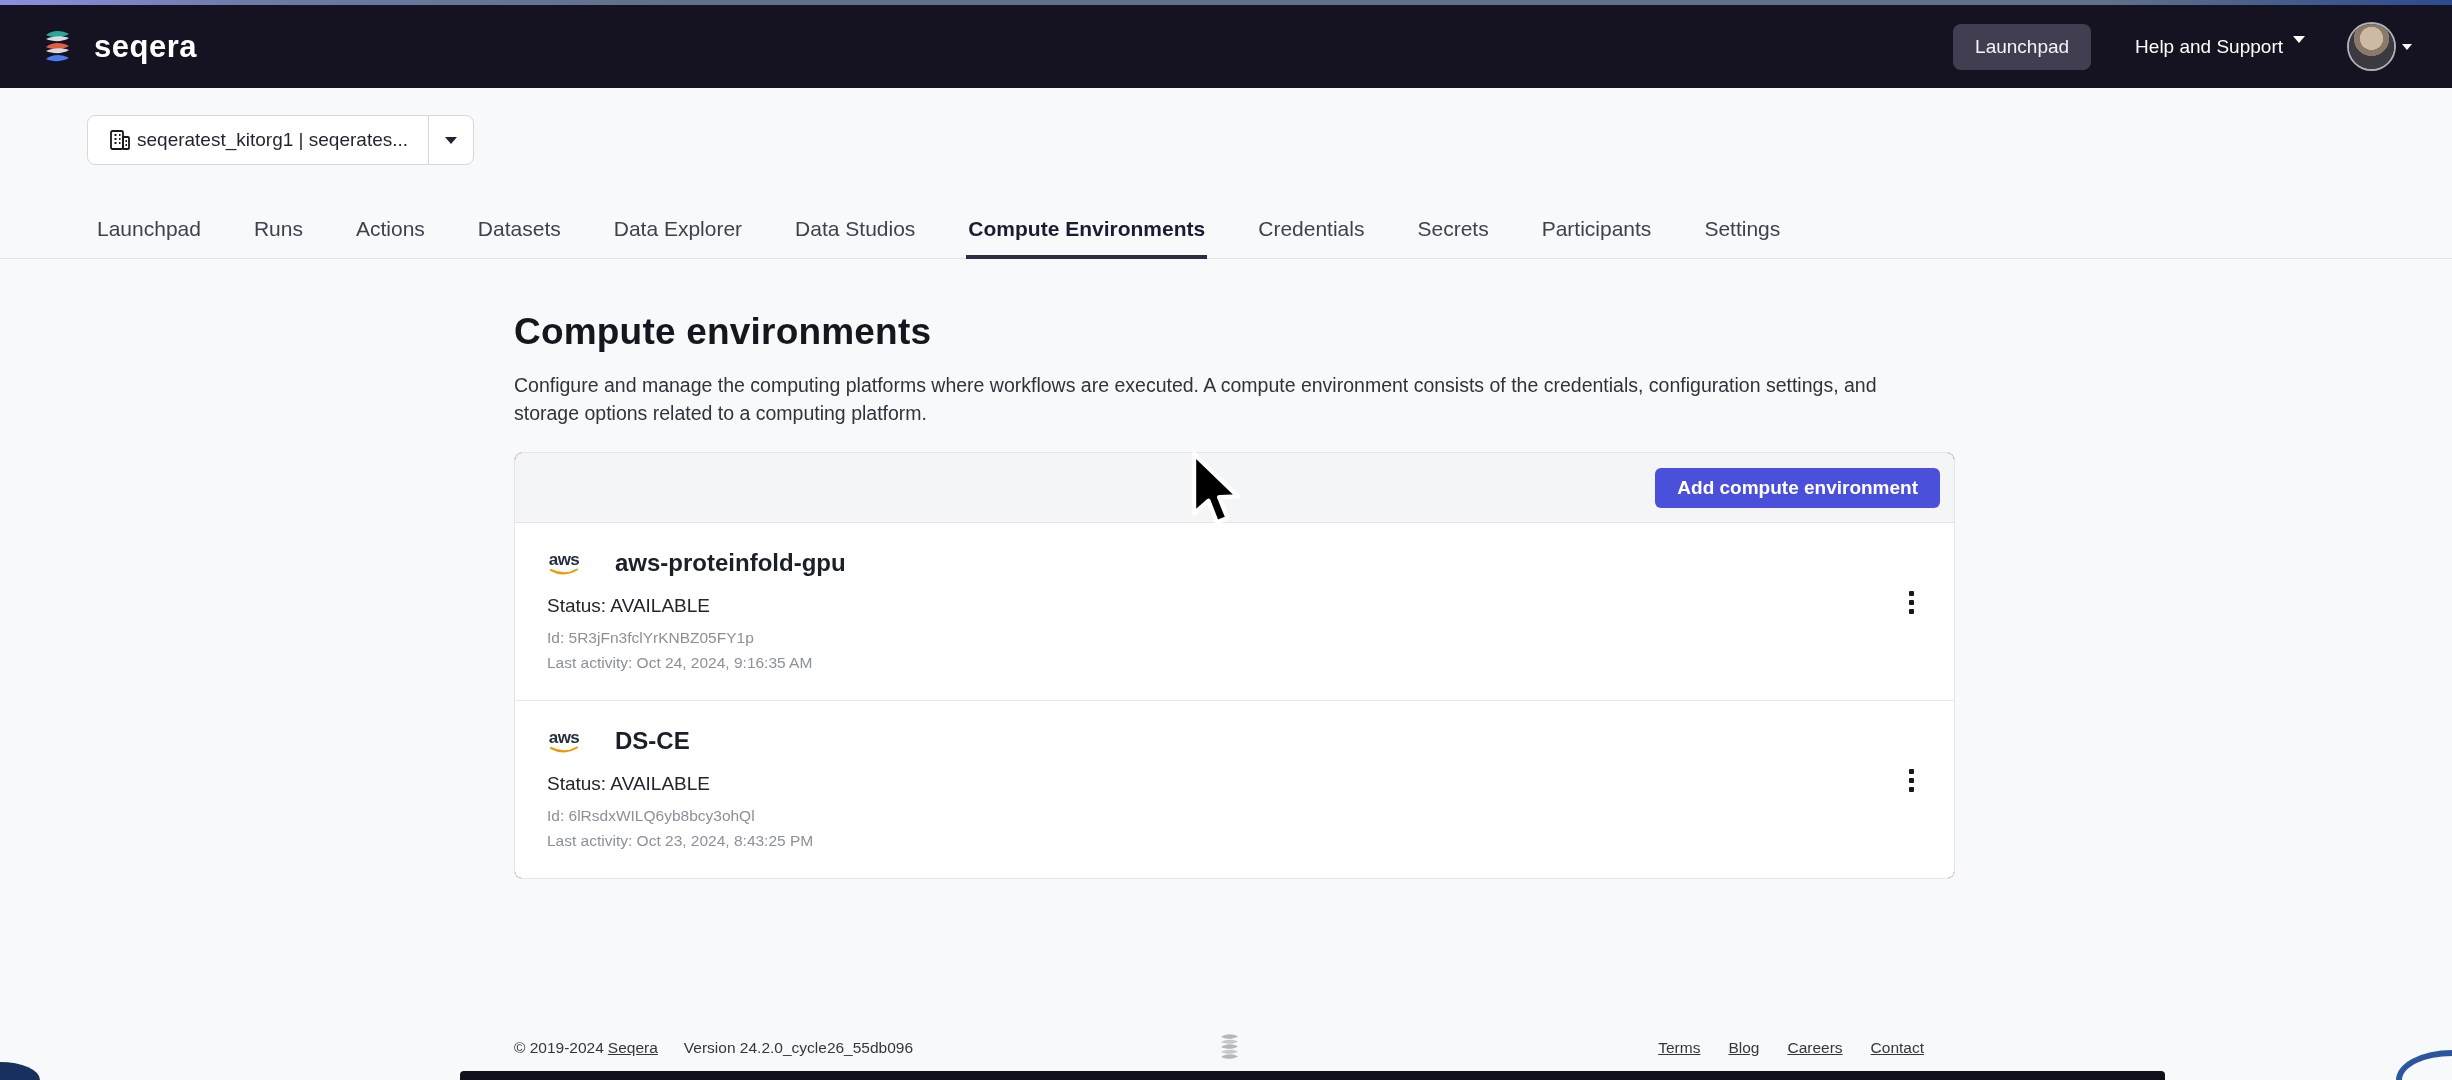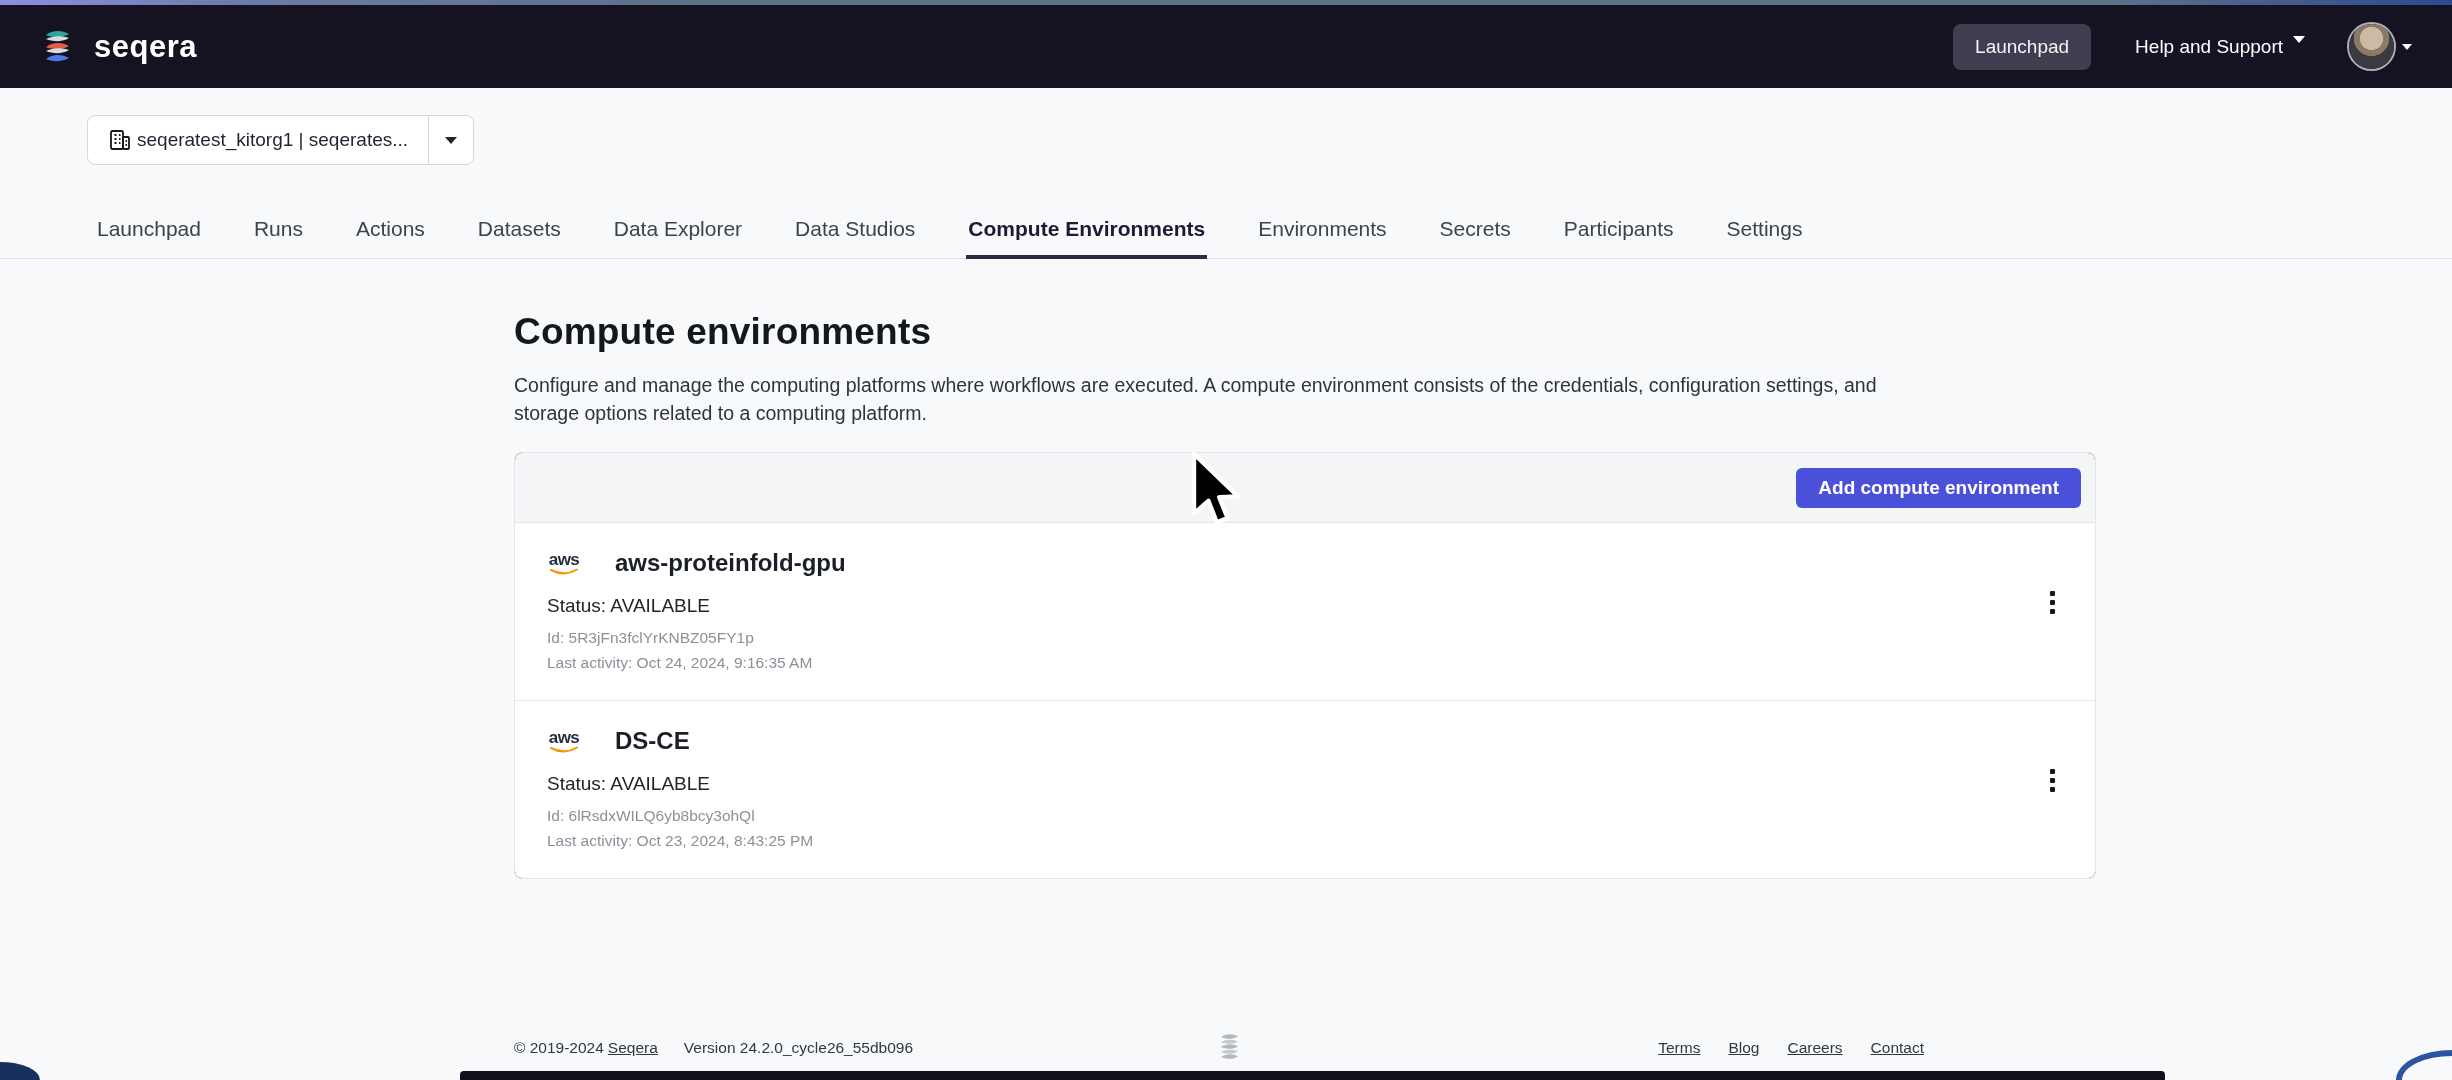--- a/index.html
+++ b/index.html
@@ -69,21 +69,21 @@
     border-bottom:4px solid transparent; margin-bottom:-1px; white-space:nowrap;
   }
   .tab.active { color:#1d1a33; font-weight:700; border-bottom-color:#2e2b45; }
 
   
   .main { padding:52px 0 0 514px; }
   .page-title { font-size:37px; font-weight:700; color:#14171d; letter-spacing:.2px; }
   .page-desc { margin-top:18px; width:1426px; font-size:19.5px; line-height:28px; color:#2e333c; }
 
   .ce-panel {
-    margin-top:25px; width:1582px; background:#7f1d1d;
+    margin-top:25px; width:1441px; background:#7f1d1d;
     border:1px solid #e3e5ea; border-radius:8px; overflow:hidden;
   }
   .ce-toolbar {
     height:70px; background:#f4f5f7; border-bottom:1px solid #e3e5ea;
     display:flex; align-items:center; justify-content:flex-end; padding-right:14px;
   }
   .add-ce-btn {
     background:#4a50d9; color:#ffffff; border:none; border-radius:6px;
     height:40px; padding:0 22px; font-size:19px; font-weight:600;
     font-family:inherit; cursor:pointer;
@@ -180,21 +180,21 @@
 </div>
 
 <div class="tabs">
   <div class="tab">Launchpad</div>
   <div class="tab">Runs</div>
   <div class="tab">Actions</div>
   <div class="tab">Datasets</div>
   <div class="tab">Data Explorer</div>
   <div class="tab">Data Studios</div>
   <div class="tab active">Compute Environments</div>
-  <div class="tab">Environments</div>
+  <div class="tab">Credentials</div>
   <div class="tab">Secrets</div>
   <div class="tab">Participants</div>
   <div class="tab">Settings</div>
 </div>
 
 <div class="main">
   <h1 class="page-title">Compute environments</h1>
   <p class="page-desc">Configure and manage the computing platforms where workflows are executed. A compute environment consists of the credentials, configuration settings, and storage options related to a computing platform.</p>
 
   <div class="ce-panel">

